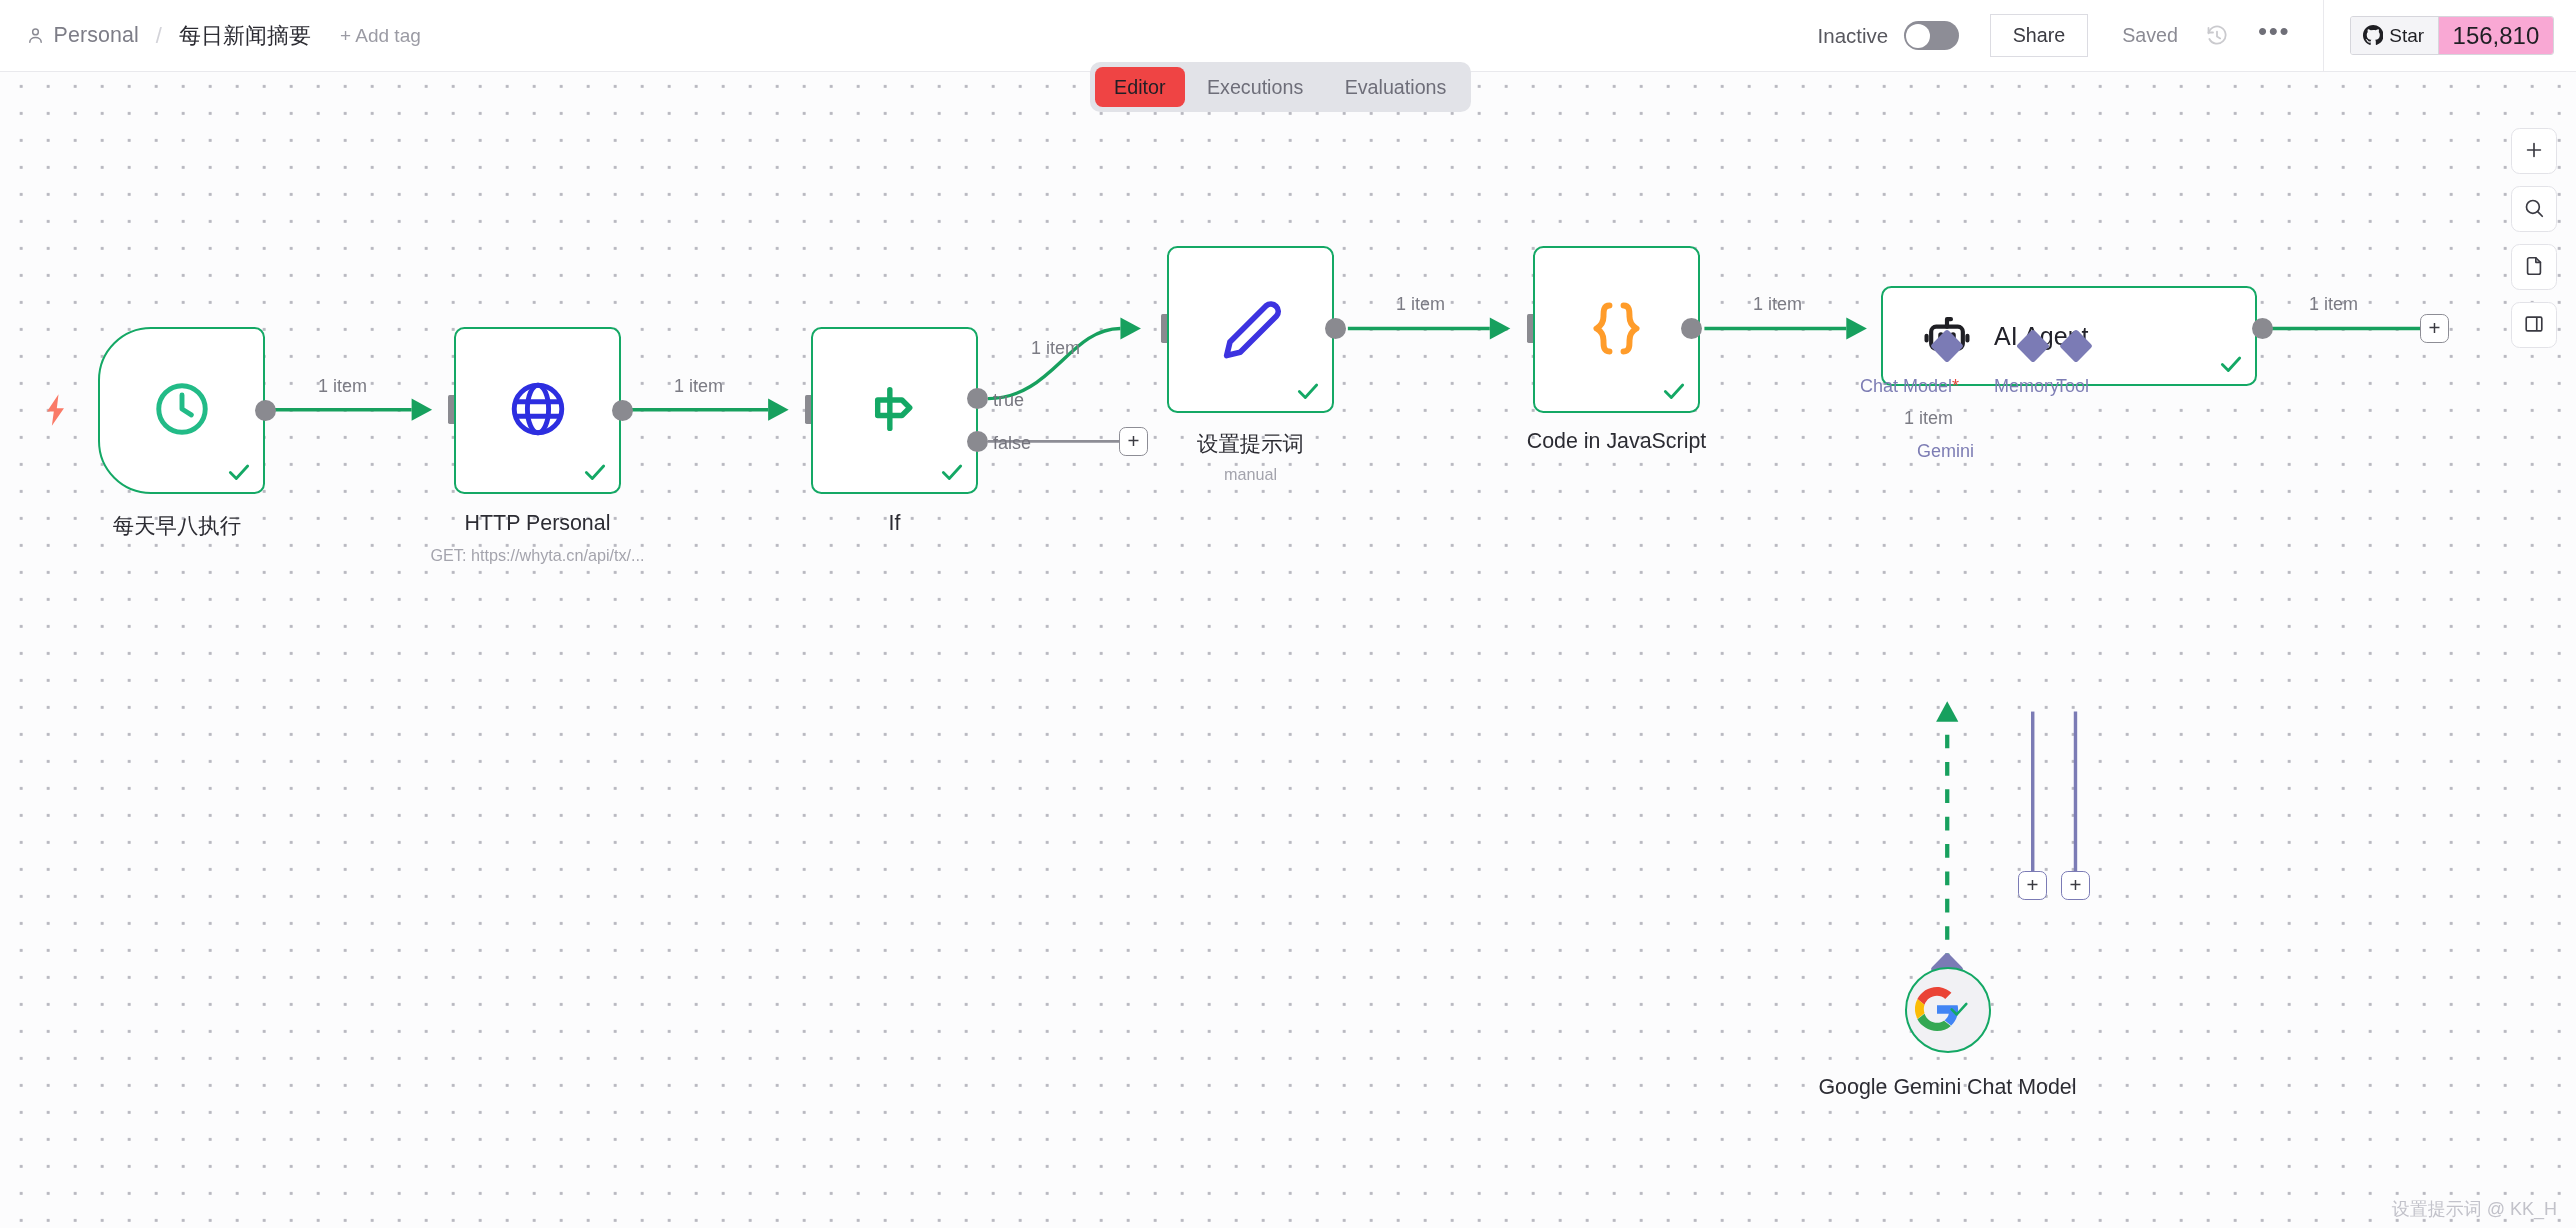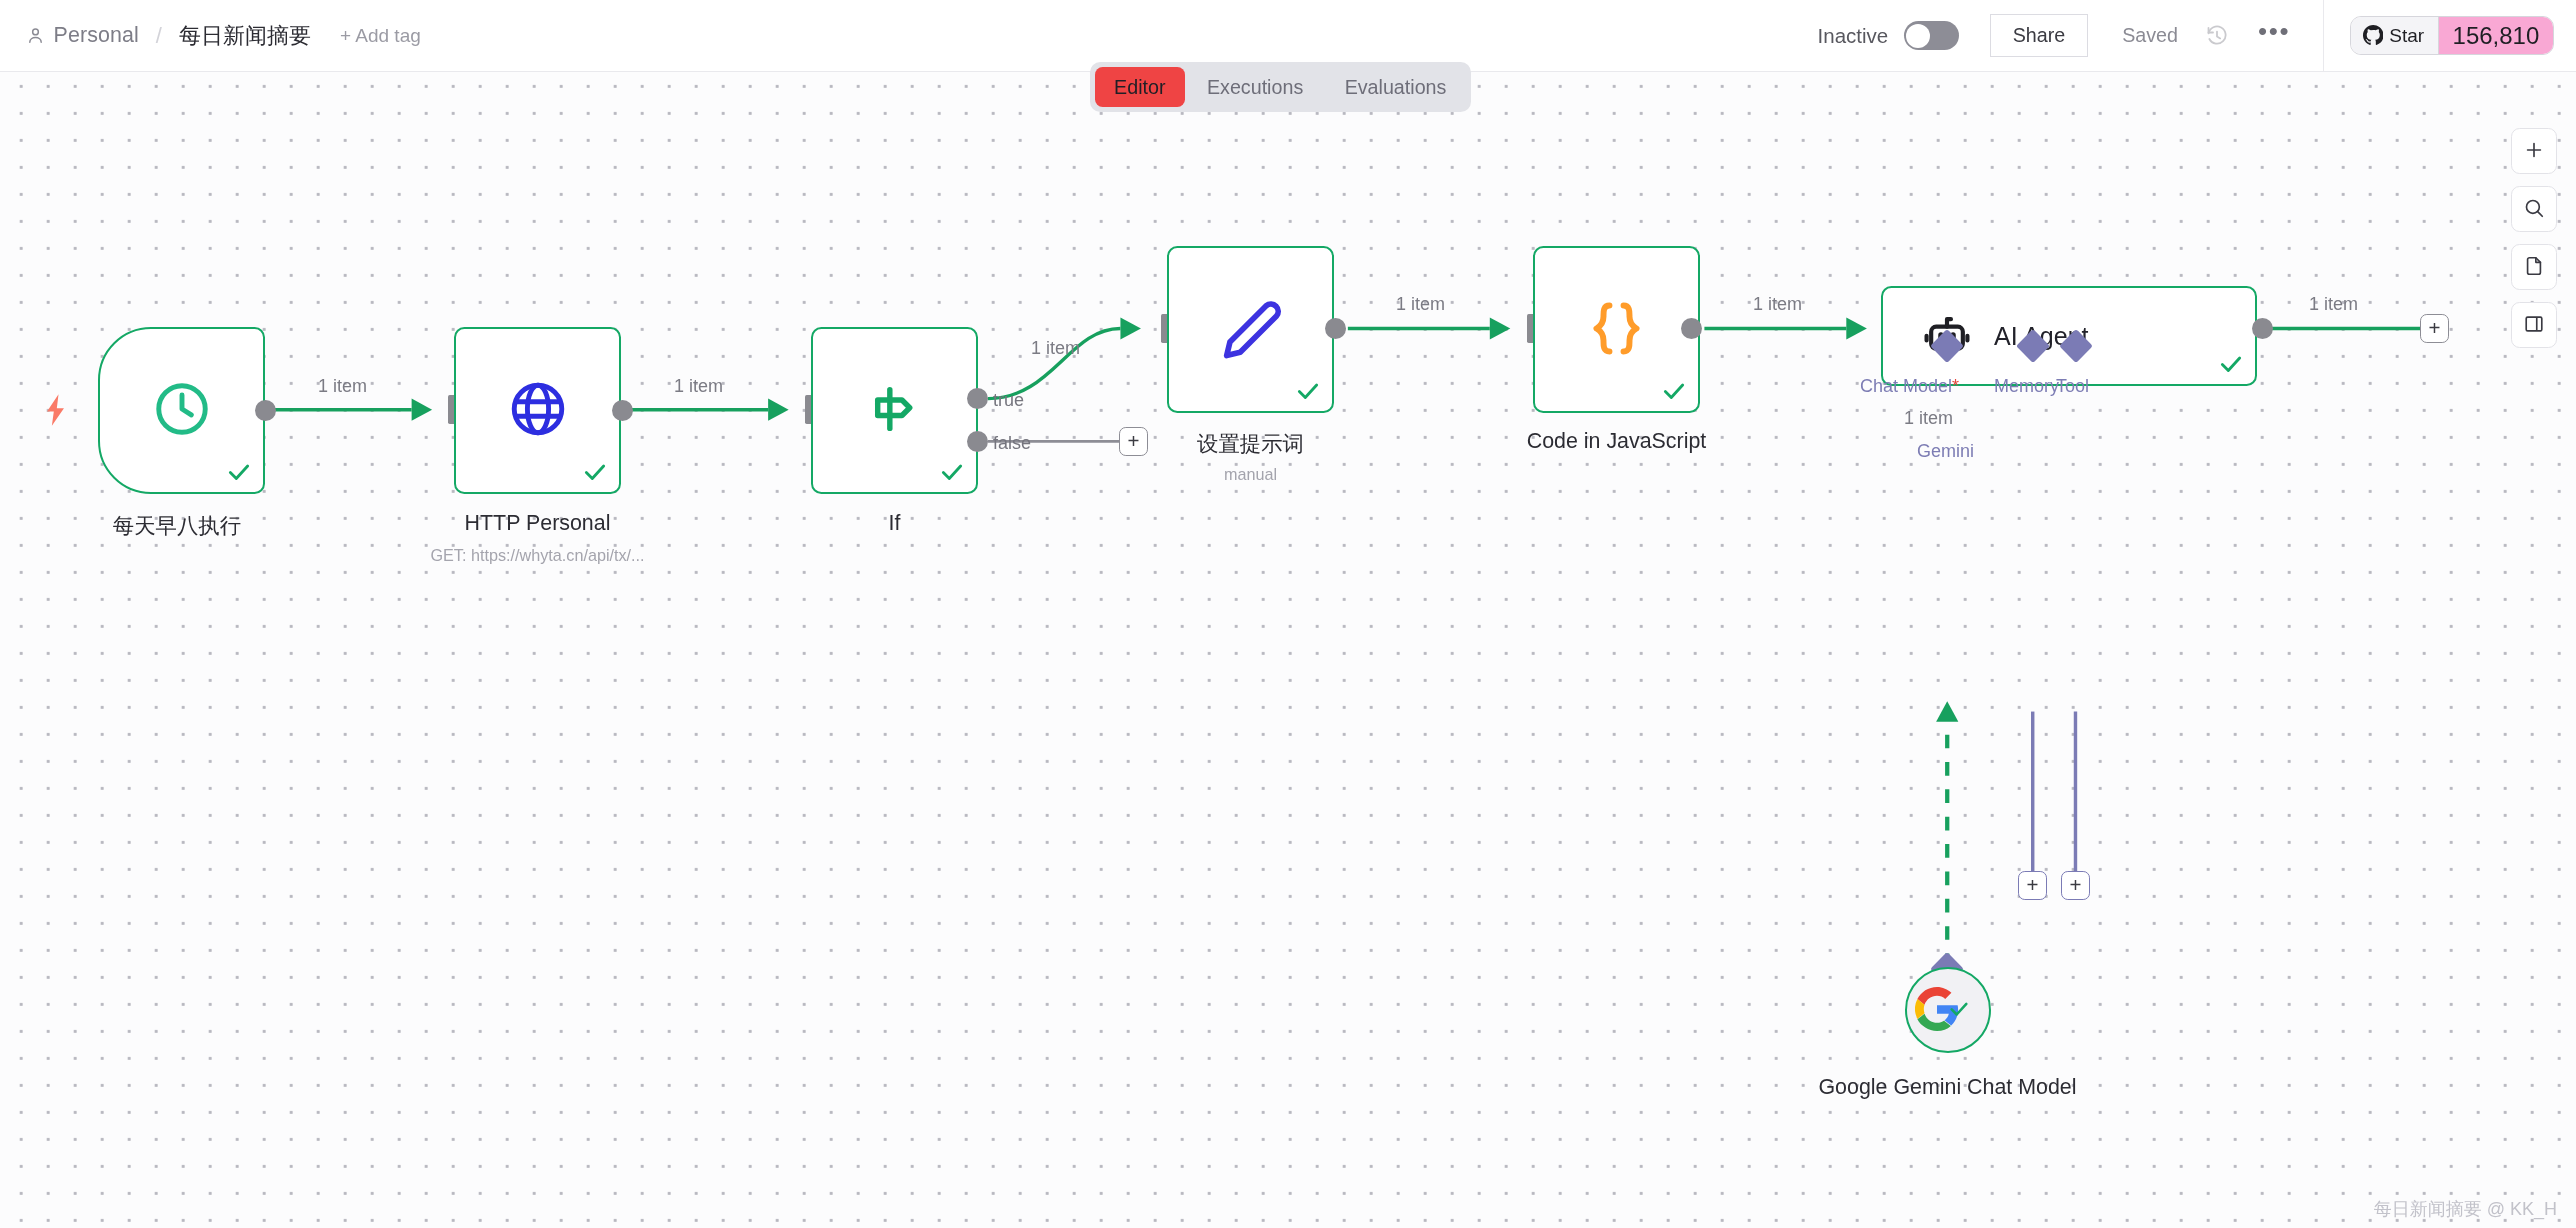--- a/index.html
+++ b/index.html
@@ -59,21 +59,21 @@
   .dots-btn {
     margin-left: 29px; font-size: 26px; color: #6f6f78;
     letter-spacing: 1.7px; cursor: pointer; line-height: 8.6px;
     padding-bottom: 8.6px;
   }
   .hdr-divider {
     width: 0.9px; height: 72px; background: #e9e9ed; margin-left: 32.5px;
   }
   .gh-star {
     display: flex; align-items: stretch; margin-left: 26px; margin-right: 22px;
-    border: 0.9px solid #d6d6dc; border-radius: 11px; overflow: hidden;
+    border: 0.9px solid #d6d6dc; border-radius: 3px; overflow: hidden;
     height: 39px; cursor: pointer;
   }
   .gh-star .gh-left {
     display: flex; align-items: center; gap: 6px;
     background: #f4f4f7; padding: 0 13.7px 0 12px;
     font-size: 19px; color: #1f1f24; border-right: 0.9px solid #d6d6dc;
   }
   .gh-star .gh-count {
     display: flex; align-items: center; padding: 0 13.7px;
     background: #f9a8d4; font-size: 24px; color: #1f1f24;
@@ -479,17 +479,17 @@
       <div class="tool-btn">
         <span>
           <svg width="22" height="22" viewBox="0 0 24 24" fill="none" stroke="#3a3a42" stroke-width="1.8" stroke-linejoin="round">
               <rect x="3.5" y="4.5" width="17" height="15" rx="1.6"></rect>
               <path d="M15 4.5v15"></path>
             </svg>
         </span>
       </div>
     </div>
 
-    <div class="watermark">每日新闻摘要 @ KK_H</div>
+    <div class="watermark">设置提示词 @ KK_H</div>
 
   </div>
 </div>
 
 
 </body></html>

